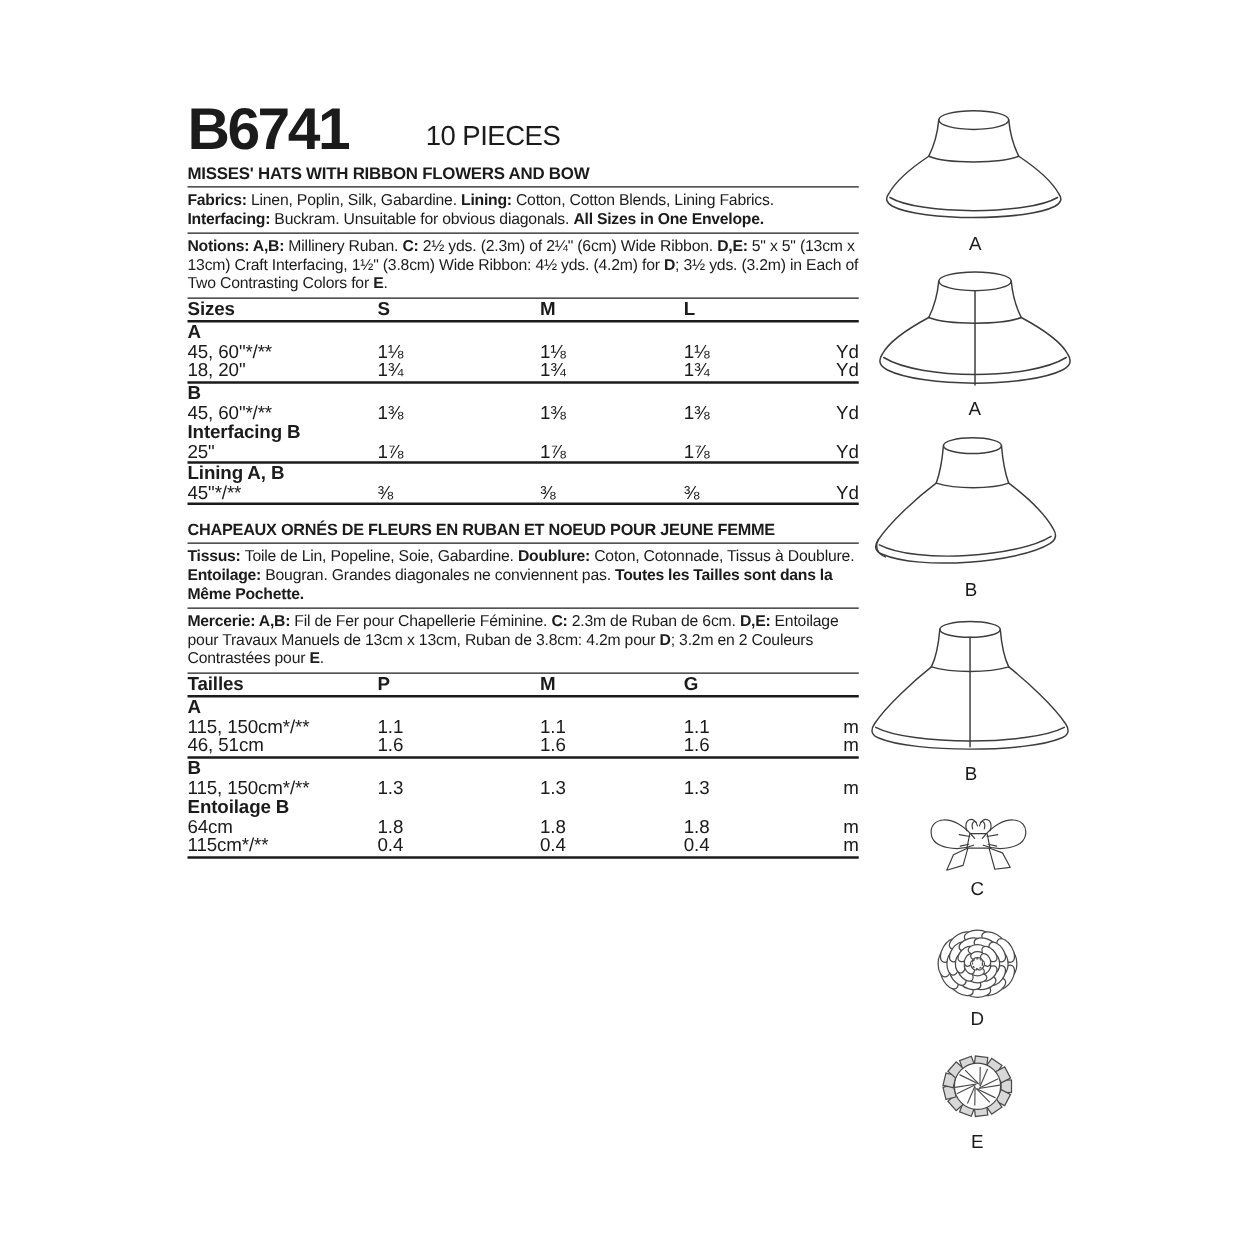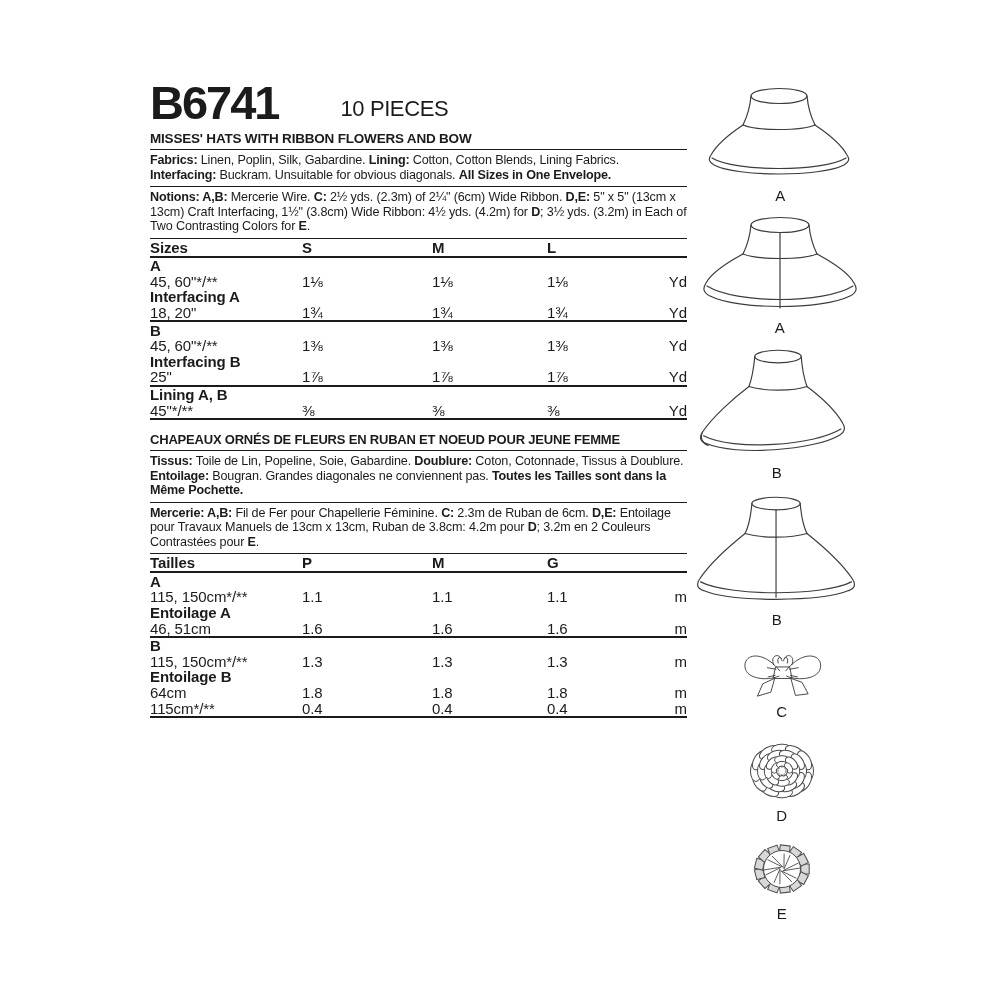--- a/index.html
+++ b/index.html
@@ -57,21 +57,21 @@
 
     <div class="title-row">
       <div class="pattern-number">B6741</div>
       <div class="pieces">10 PIECES</div>
     </div>
 
     <div class="doc-title">MISSES' HATS WITH RIBBON FLOWERS AND BOW</div>
 
     <div class="para"><b>Fabrics: </b><span>Linen, Poplin, Silk, Gabardine. </span><b>Lining: </b><span>Cotton, Cotton Blends, Lining Fabrics. </span><b>Interfacing: </b><span>Buckram. Unsuitable for obvious diagonals. </span><b>All Sizes in One Envelope.</b></div>
 
-    <div class="para"><b>Notions: A,B: </b><span>Mercerie Wire. </span><b>C: </b><span>2½ yds. (2.3m) of 2¼" (6cm) Wide Ribbon. </span><b>D,E: </b><span>5" x 5" (13cm x 13cm) Craft Interfacing, 1½" (3.8cm) Wide Ribbon: 4½ yds. (4.2m) for </span><b>D</b><span>; 3½ yds. (3.2m) in Each of Two Contrasting Colors for </span><b>E</b><span>.</span></div>
+    <div class="para"><b>Notions: A,B: </b><span>Millinery Ruban. </span><b>C: </b><span>2½ yds. (2.3m) of 2¼" (6cm) Wide Ribbon. </span><b>D,E: </b><span>5" x 5" (13cm x 13cm) Craft Interfacing, 1½" (3.8cm) Wide Ribbon: 4½ yds. (4.2m) for </span><b>D</b><span>; 3½ yds. (3.2m) in Each of Two Contrasting Colors for </span><b>E</b><span>.</span></div>
 
     <div class="size-table">
         <div class="trow thead">
           <span>Sizes</span>
           <span>S</span>
           <span>M</span>
           <span>L</span>
           <span></span>
         </div>
         <div class="trow">
@@ -82,27 +82,20 @@
           <span></span>
         </div>
         <div class="trow">
           <span>45, 60"*/**</span>
           <span>1⅛</span>
           <span>1⅛</span>
           <span>1⅛</span>
           <span>Yd</span>
         </div>
         <div class="trow">
-          <span class="sec-label">Interfacing A</span>
-          <span></span>
-          <span></span>
-          <span></span>
-          <span></span>
-        </div>
-        <div class="trow">
           <span>18, 20"</span>
           <span>1¾</span>
           <span>1¾</span>
           <span>1¾</span>
           <span>Yd</span>
         </div>
         <div class="trow rule">
           <span class="sec-label">B</span>
           <span></span>
           <span></span>
@@ -166,27 +159,20 @@
           <span></span>
           <span></span>
           <span></span>
         </div>
         <div class="trow">
           <span>115, 150cm*/**</span>
           <span>1.1</span>
           <span>1.1</span>
           <span>1.1</span>
           <span>m</span>
-        </div>
-        <div class="trow">
-          <span class="sec-label">Entoilage A</span>
-          <span></span>
-          <span></span>
-          <span></span>
-          <span></span>
         </div>
         <div class="trow">
           <span>46, 51cm</span>
           <span>1.6</span>
           <span>1.6</span>
           <span>1.6</span>
           <span>m</span>
         </div>
         <div class="trow rule">
           <span class="sec-label">B</span>

